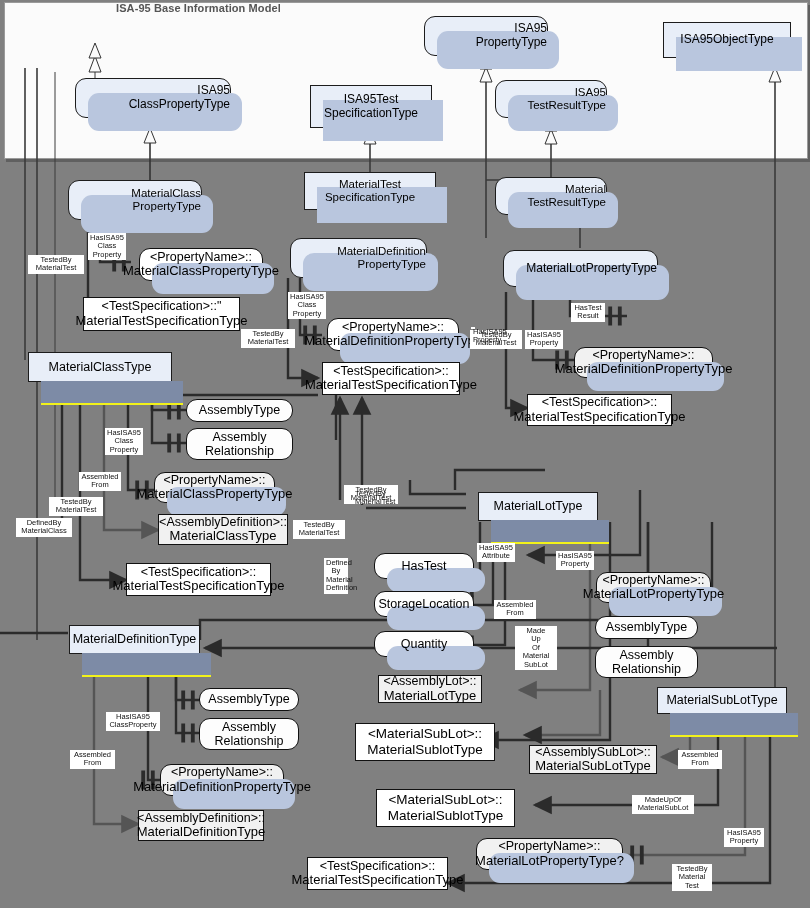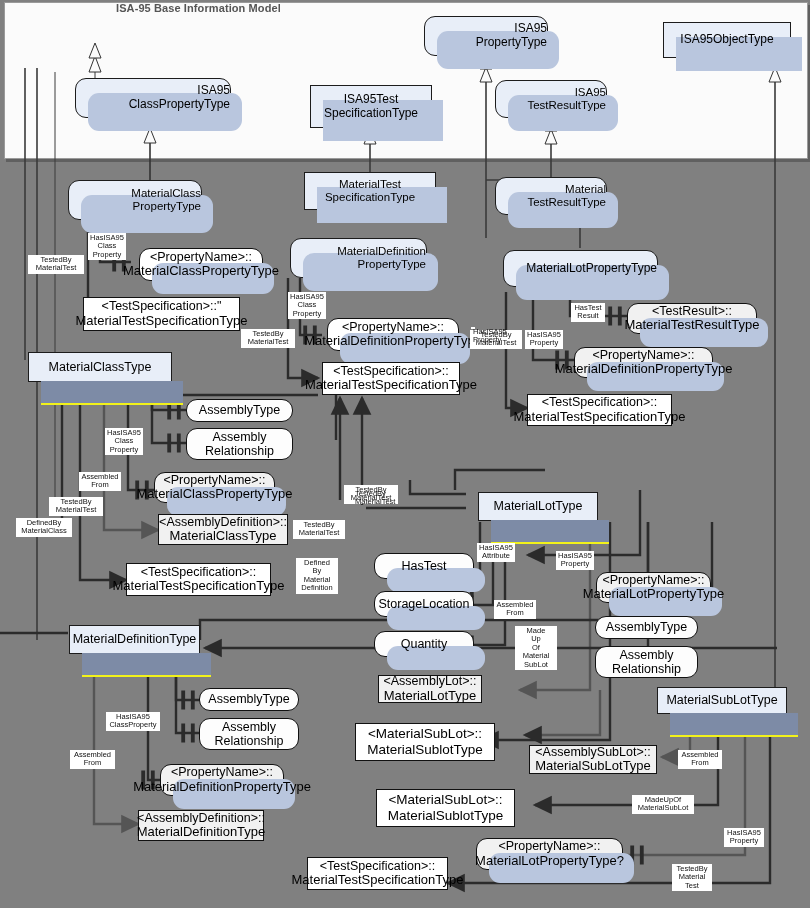--- a/index.html
+++ b/index.html
@@ -289,24 +289,20 @@
   <div class="node spec rounded shadow" style="left:327px;top:318px;width:132px;height:33px;">
     <span class="l1">&lt;PropertyName&gt;::</span>
     <span class="l2">MaterialDefinitionPropertyType</span>
   </div>
 
   <div class="node spec" style="left:322px;top:362px;width:138px;height:33px;">
     <span class="l1">&lt;TestSpecification&gt;::</span>
     <span class="l2">MaterialTestSpecificationType</span>
   </div>
 
-  <div class="node spec grey rounded shadow" style="left:627px;top:303px;width:130px;height:31px;">
-    <span class="l1">&lt;TestResult&gt;::</span>
-    <span class="l2">MaterialTestResultType</span>
-  </div>
 
   <div class="node spec grey rounded shadow" style="left:574px;top:347px;width:139px;height:31px;">
     <span class="l1">&lt;PropertyName&gt;::</span>
     <span class="l2">MaterialDefinitionPropertyType</span>
   </div>
 
   <div class="node spec" style="left:527px;top:394px;width:145px;height:32px;">
     <span class="l1">&lt;TestSpecification&gt;::</span>
     <span class="l2">MaterialTestSpecificationType</span>
   </div>
@@ -435,21 +431,21 @@
 Class
 Property</div>
   <div class="tag" style="left:79px;top:472px;width:42px;">Assembled
 From</div>
   <div class="tag" style="left:49px;top:497px;width:54px;">TestedBy
 MaterialTest</div>
   <div class="tag" style="left:16px;top:518px;width:56px;">DefinedBy
 MaterialClass</div>
   <div class="tag" style="left:293px;top:520px;width:52px;">TestedBy
 MaterialTest</div>
-  <div class="tag" style="left:296px;top:558px;width:42px;">Defined
+  <div class="tag" style="left:324px;top:558px;width:24px;">Defined
 By
 Material
 Definition</div>
   <div class="tag" style="left:344px;top:485px;width:54px;">TestedBy
 MaterialTest</div>
   <div class="tag" style="left:353px;top:489px;width:0;height:0;">TestedBy
 MaterialTest</div>
   <div class="tag" style="left:477px;top:543px;width:38px;">HasISA95
 Attribute</div>
   <div class="tag" style="left:556px;top:551px;width:38px;">HasISA95

